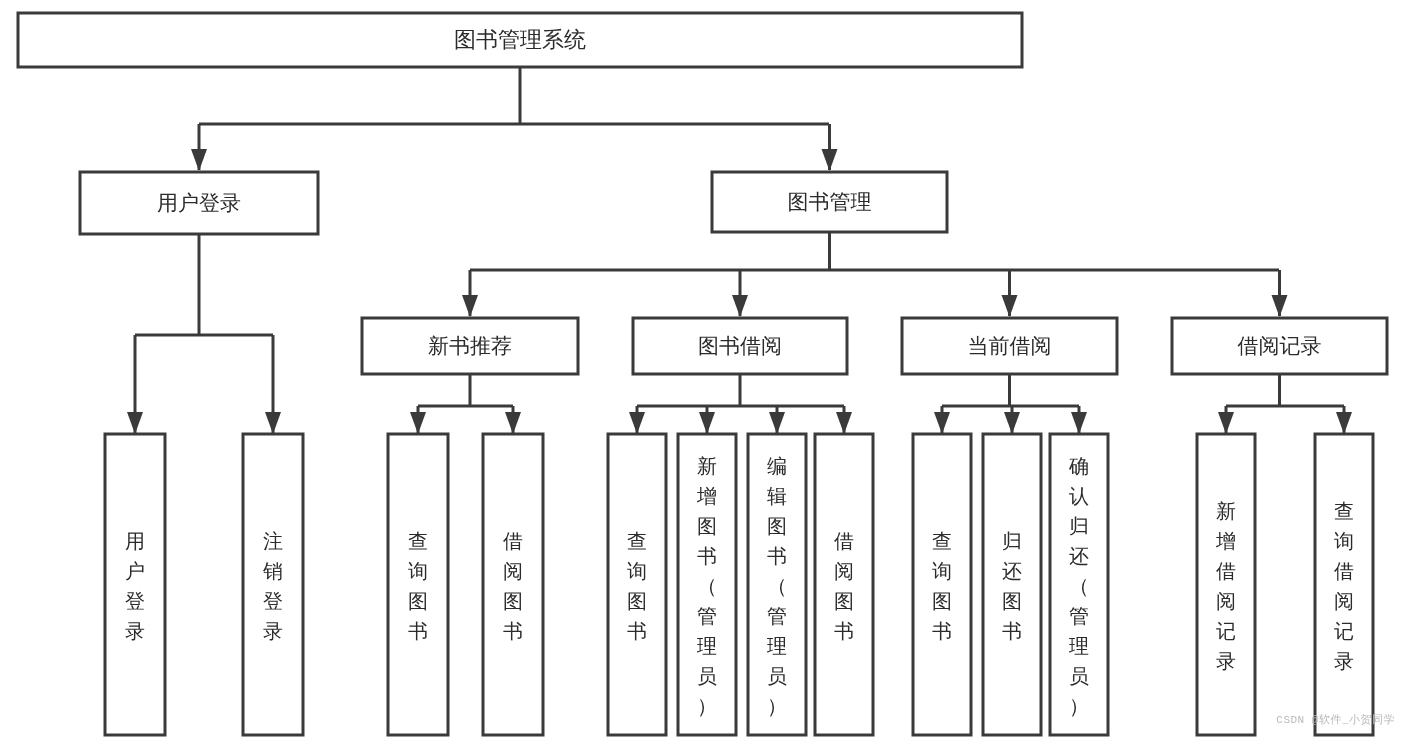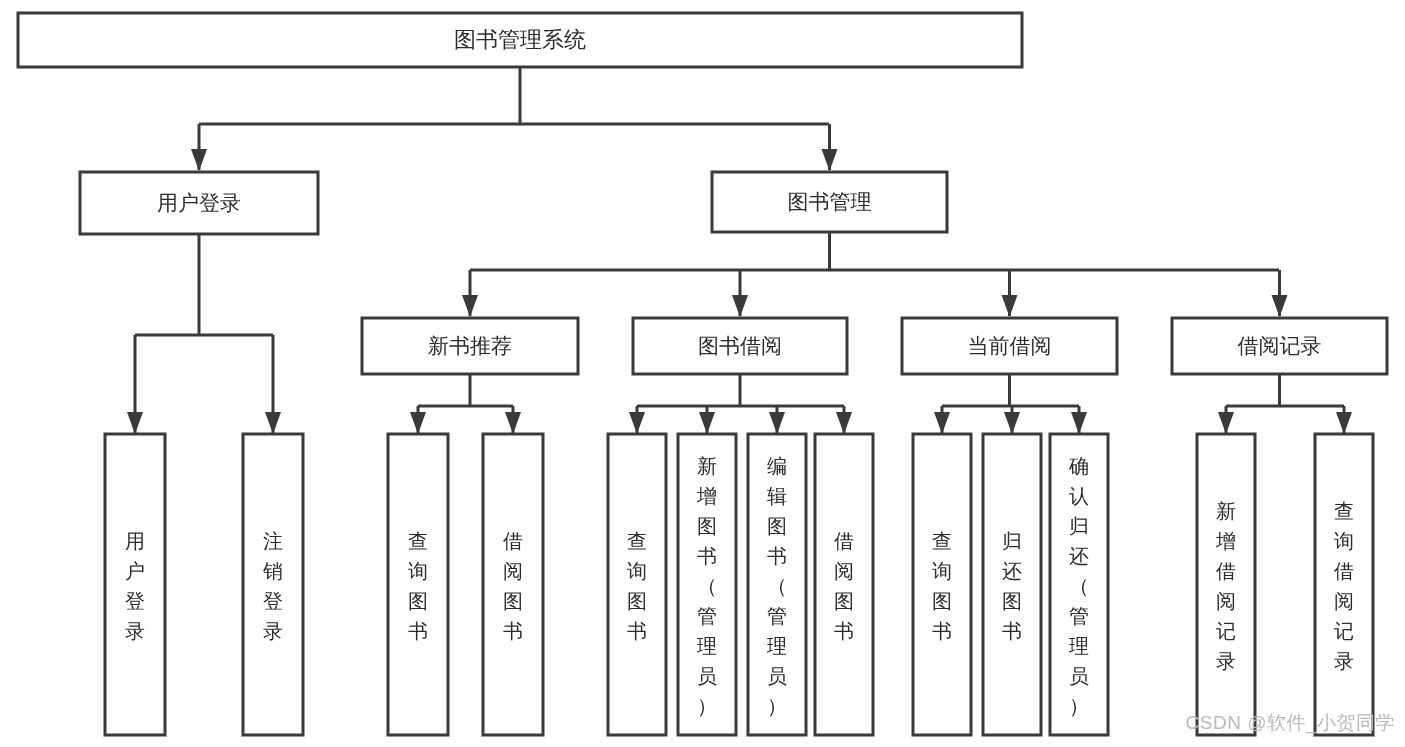--- a/index.html
+++ b/index.html
@@ -59,23 +59,23 @@
     fill: none;
     stroke-linecap: butt;
   }
   .arrow-head {
     fill: #3a3a3a;
     stroke: none;
   }
   .watermark {
     position: absolute;
     right: 10px;
-    bottom: 11px;
-    font-family: Liberation Sans, sans-serif;
-    font-size: 19px;
+    bottom: 20px;
+    font-family: Liberation Mono, monospace;
+    font-size: 11px;
     color: #b9b9b9;
     white-space: nowrap;
     letter-spacing: 0.5px;
     pointer-events: none;
   }
 </style>
 </head>
 <body>
 
 <div id="diagram-root">

